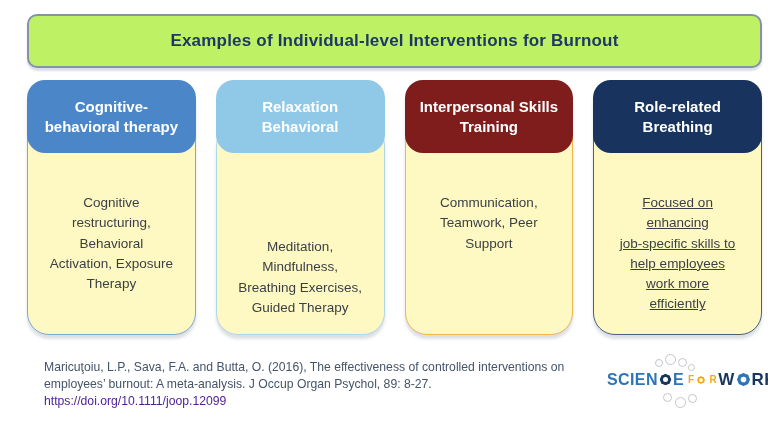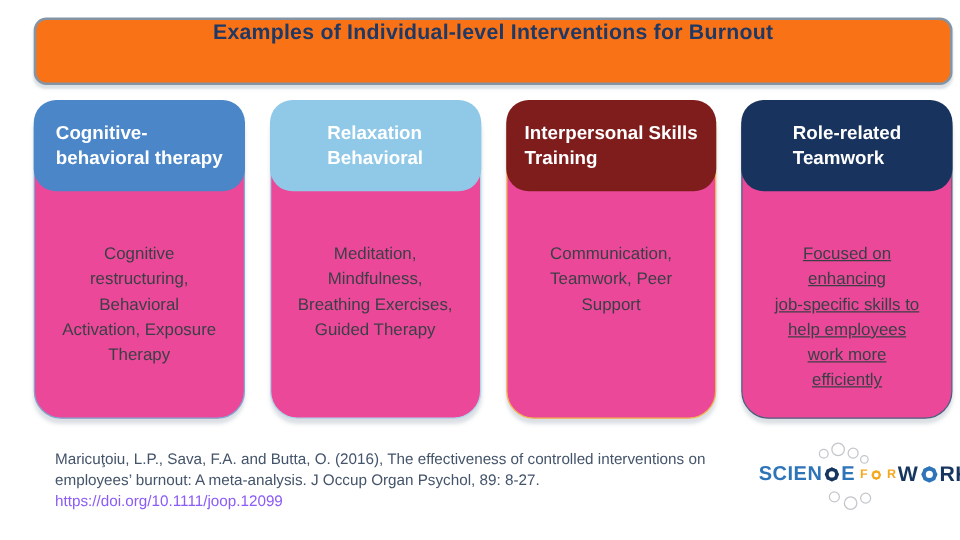--- a/index.html
+++ b/index.html
@@ -4,48 +4,48 @@
 <style>
   html,body{margin:0;padding:0;background:#ffffff;}
   .canvas{
     position:relative;width:768px;height:432px;background:#ffffff;
     font-family:"Liberation Sans",sans-serif;overflow:hidden;
   }
 
   
   .title-box{
     position:absolute;left:27px;top:14px;width:731px;height:50px;
-    border:2px solid #8494a5;border-radius:10px;background:#f97316;
-    display:flex;align-items:flex-start;justify-content:center;
+    border:2px solid #8494a5;border-radius:10px;background:#bef264;
+    display:flex;align-items:center;justify-content:center;
     box-shadow:0 3px 2px rgba(176,186,196,.45);
   }
   .title-text{color:#1f3864;font-size:17px;font-weight:bold;letter-spacing:.2px;}
 
   
   .cards{position:absolute;left:27px;top:80px;width:735px;height:255px;display:flex;gap:20px;}
   .card{position:relative;flex:1;}
   .card-body{
-    position:absolute;inset:0;background:#ec4899;border:1.5px solid #cccccc;
+    position:absolute;inset:0;background:#fef9c3;border:1.5px solid #cccccc;
     border-radius:22px;box-shadow:0 4px 3px rgba(186,194,203,.5);
     padding:112px 14px 0;text-align:center;
     font-size:13.5px;line-height:1.5;color:#3a3f45;white-space:pre-line;
   }
   .card-head{
     position:absolute;left:0;right:0;top:0;height:73px;border-radius:18px;
-    display:flex;align-items:center;justify-content:center;text-align:left;
+    display:flex;align-items:center;justify-content:center;text-align:center;
     color:#ffffff;font-weight:bold;font-size:15px;line-height:1.3;
     padding:0 10px;white-space:pre-line;
   }
 
   
   .citation{
     position:absolute;left:44px;top:359px;width:545px;
     font-size:12.2px;line-height:1.4;color:#44546a;
   }
-  .citation .link{color:#8b5cf6;cursor:pointer;}
+  .citation .link{color:#4c1d95;cursor:pointer;}
 
   
   .logo{position:absolute;left:607px;top:355px;width:156px;height:58px;}
   .logo-row{
     position:absolute;left:0;top:16px;display:flex;align-items:center;
     white-space:nowrap;line-height:1;
   }
   .logo .sci{color:#2e74b8;font-weight:bold;font-size:16px;letter-spacing:.4px;}
   .logo .for{color:#f5a81e;font-weight:bold;font-size:10px;letter-spacing:.4px;margin:0 1px 0 4px;}
   .logo .work{color:#17365f;font-weight:bold;font-size:17px;letter-spacing:.4px;}
@@ -75,21 +75,21 @@
       <div class="card-body" style="border-color: rgb(127, 167, 209);">Cognitive
 restructuring,
 Behavioral
 Activation, Exposure
 Therapy</div>
       <div class="card-head" style="background-color: rgb(74, 134, 200);">Cognitive-
 behavioral therapy</div>
     </div>
 
     <div class="card">
-      <div class="card-body" style="border-color: rgb(174, 215, 236);">Meditation,
+      <div class="card-body" style="border-color: rgb(174, 215, 236); margin-top: 44px;">Meditation,
 Mindfulness,
 Breathing Exercises,
 Guided Therapy</div>
       <div class="card-head" style="background-color: rgb(144, 201, 232);">Relaxation
 Behavioral</div>
     </div>
 
     <div class="card">
       <div class="card-body" style="border-color: rgb(240, 181, 78);">Communication,
 Teamwork, Peer
@@ -99,21 +99,21 @@
     </div>
 
     <div class="card">
       <div class="card-body" style="border-color: rgb(74, 95, 125); text-decoration: underline;">Focused on
 enhancing
 job-specific skills to
 help employees
 work more
 efficiently</div>
       <div class="card-head" style="background-color: rgb(23, 51, 94);">Role-related
-Teamwork</div>
+Breathing</div>
     </div>
 
   </div>
 
   <div class="citation">
     <div>Maricuţoiu, L.P., Sava, F.A. and Butta, O. (2016), The effectiveness of controlled interventions on</div>
     <div>employees’ burnout: A meta-analysis. J Occup Organ Psychol, 89: 8-27.</div>
     <div><span class="link">https://doi.org/10.1111/joop.12099</span></div>
   </div>
 

